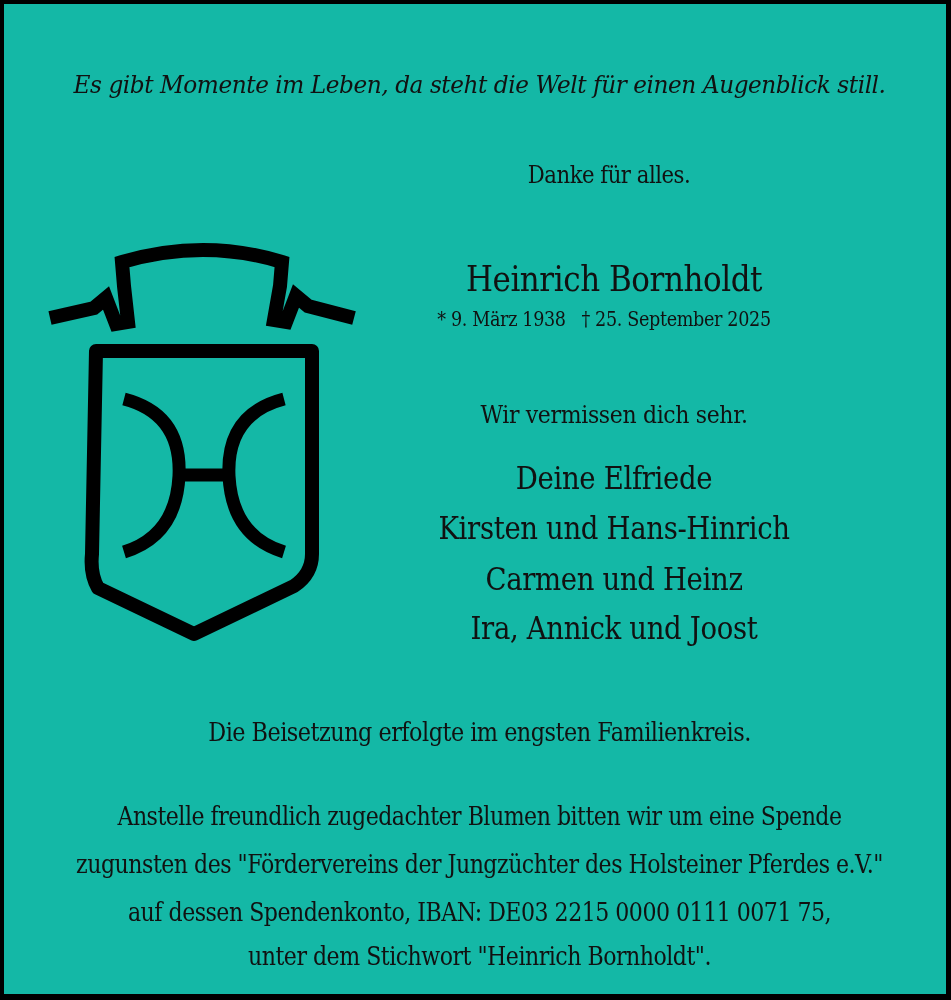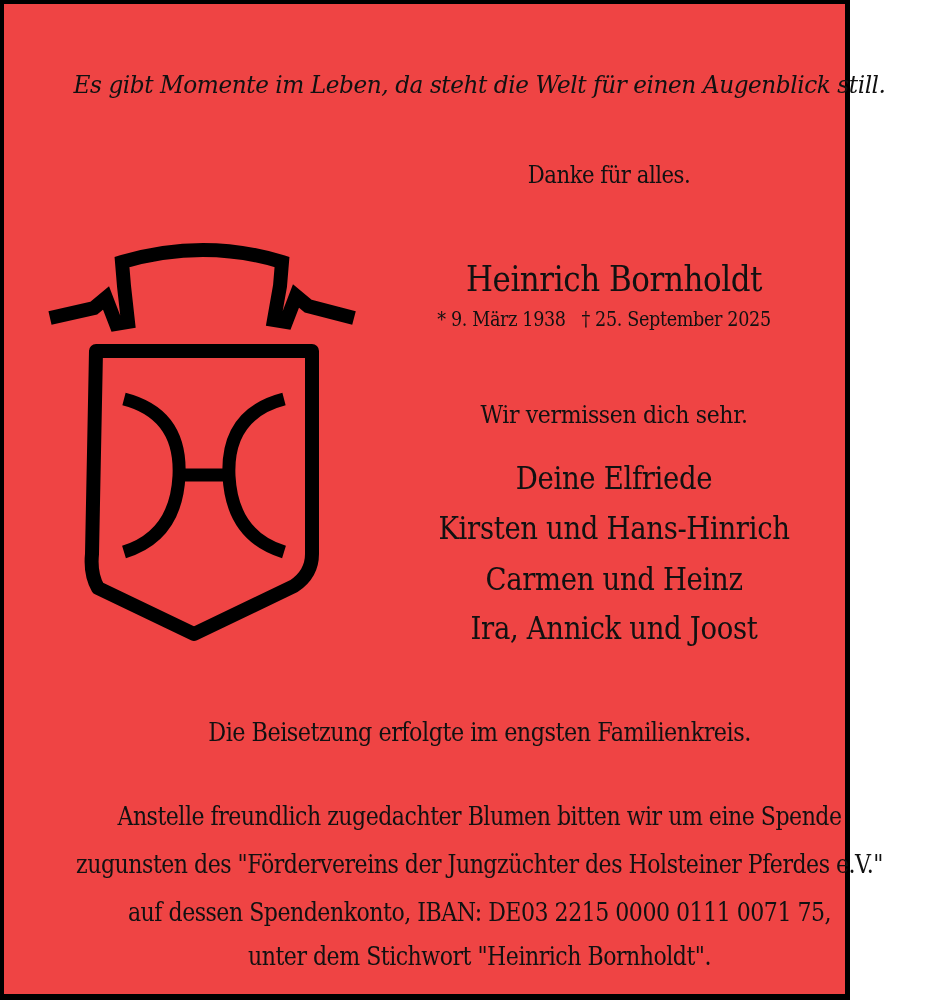--- a/index.html
+++ b/index.html
@@ -1,22 +1,22 @@
 <!DOCTYPE html>
 <html><head>
 <meta charset="utf-8">
 <style>
   html, body { margin: 0; padding: 0; background: #fff; }
   body { width: 951px; height: 1000px; position: relative; overflow: hidden; }
   .frame {
-    position: absolute; left: 0; top: 0; width: 850px; height: 1000px;
+    position: absolute; left: 0; top: 0; width: 951px; height: 1000px;
     box-sizing: border-box;
     border-left: 4px solid #000; border-top: 4px solid #000;
     border-right: 5px solid #000; border-bottom: 6px solid #000;
-    background: #ef4444;
+    background: #14b8a6;
   }
   .txt {
     position: absolute; color: #111; white-space: nowrap;
     font-family: "DejaVu Serif", "Liberation Serif", serif;
     transform-origin: center;
   }
   .motto { left: 0; width: 951px; text-align: center; top: 66px; font-size: 25px; font-style: italic; letter-spacing: -0.5px; transform: scaleX(0.93); }
   .thanks { left: 455px; width: 300px; text-align: center; top: 156px; font-size: 25px; letter-spacing: -0.6px; transform: scaleX(0.85); }
   .name { left: 400px; width: 420px; text-align: center; top: 254px; font-size: 36px; letter-spacing: -0.5px; transform: scaleX(0.86); }
   .dates { left: 400px; width: 400px; text-align: center; top: 303px; font-size: 20px; letter-spacing: -0.4px; transform: scaleX(0.88); }

